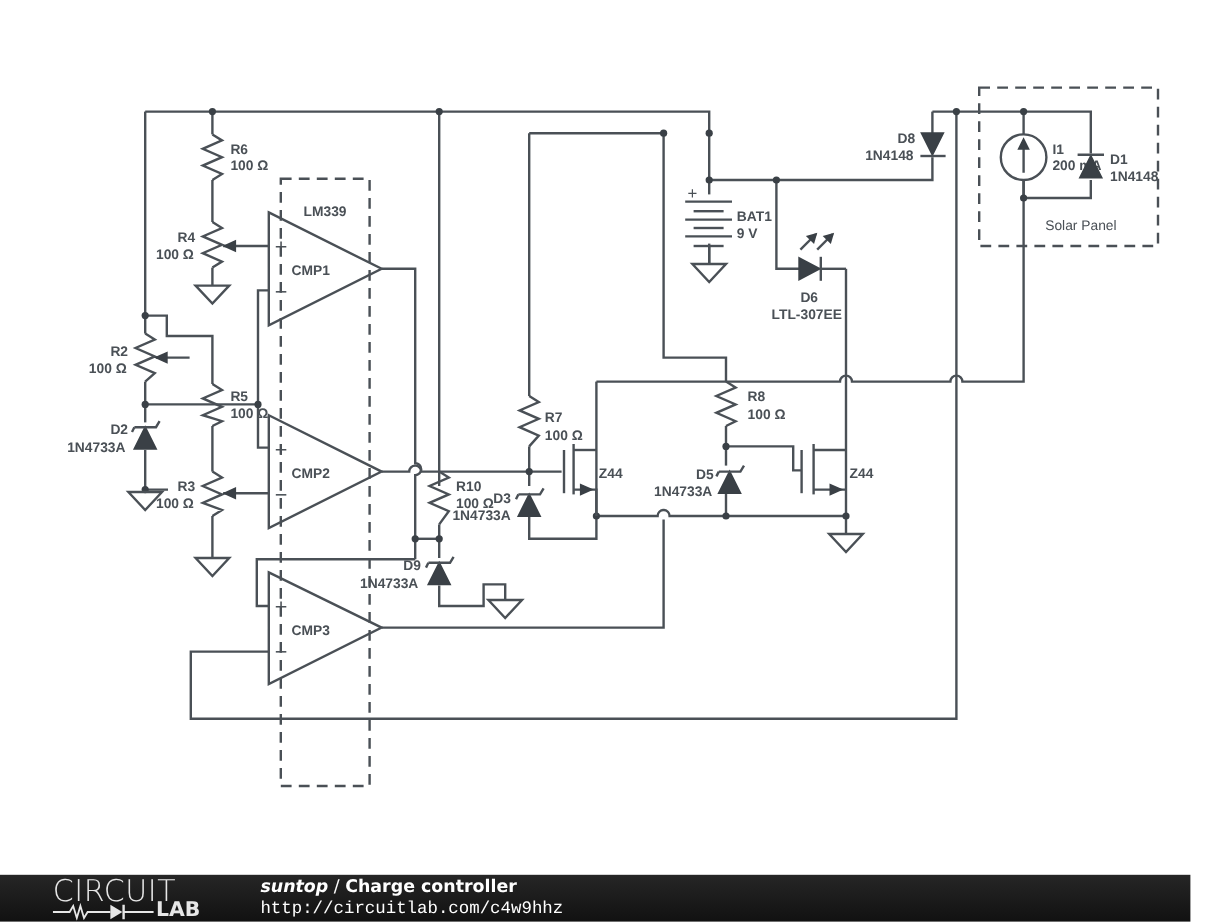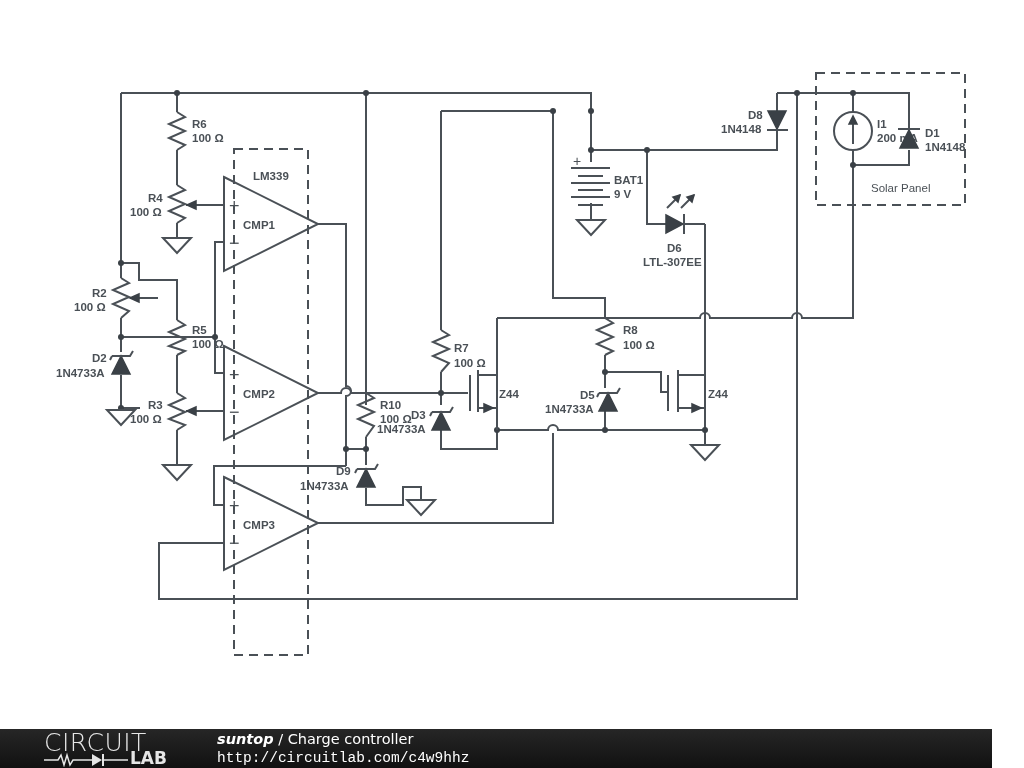--- a/index.html
+++ b/index.html
@@ -11,21 +11,21 @@
   #schem .fillc { fill:#3a4046; stroke:#3a4046; stroke-width:1.5; }
   #schem .dot { fill:#3a4046; }
   #schem text { font-family:"Liberation Sans", sans-serif; font-weight:bold; font-size:11.5px; fill:#4a5056; }
   #schem text.pm { font-weight:normal; font-size:18px; }
   #footer { position:absolute; left:0; top:729px; width:992px; height:39px; background:linear-gradient(#262626,#111111); }
   #footer .logo-top { position:absolute; left:44px; top:1px; font-size:25px; color:#e6e6e6; letter-spacing:0.5px; font-family:"DejaVu Sans", sans-serif; font-weight:200; line-height:26px; }
   #footer .logo-bot { position:absolute; left:44px; top:22px; width:132px; height:16px; }
   #footer .logo-lab { position:absolute; left:130px; top:20px; font-size:17px; font-weight:bold; color:#e6e6e6; font-family:"DejaVu Sans", sans-serif; line-height:18px; }
   #footer .title { position:absolute; left:217px; top:1px; font-size:14.5px; color:#ffffff; font-family:"DejaVu Sans", sans-serif; line-height:18px; }
   #footer .title .user { font-style:italic;font-weight:bold; }
-  #footer .title .proj { font-weight:normal; }
+  #footer .title .proj { font-weight:bold; }
   #footer .url { position:absolute; left:217px; top:20px; font-size:14.5px; color:#ffffff; font-family:Liberation Mono, monospace; line-height:18px; }
 </style>
 </head>
 <body>
 
 <svg id="schem" viewBox="0 0 1024 728" xmlns="http://www.w3.org/2000/svg">
 
   <rect class="dash" x="234" y="149" width="74" height="506"></rect>
   <rect class="dash" x="816" y="73" width="149" height="132"></rect>
 

